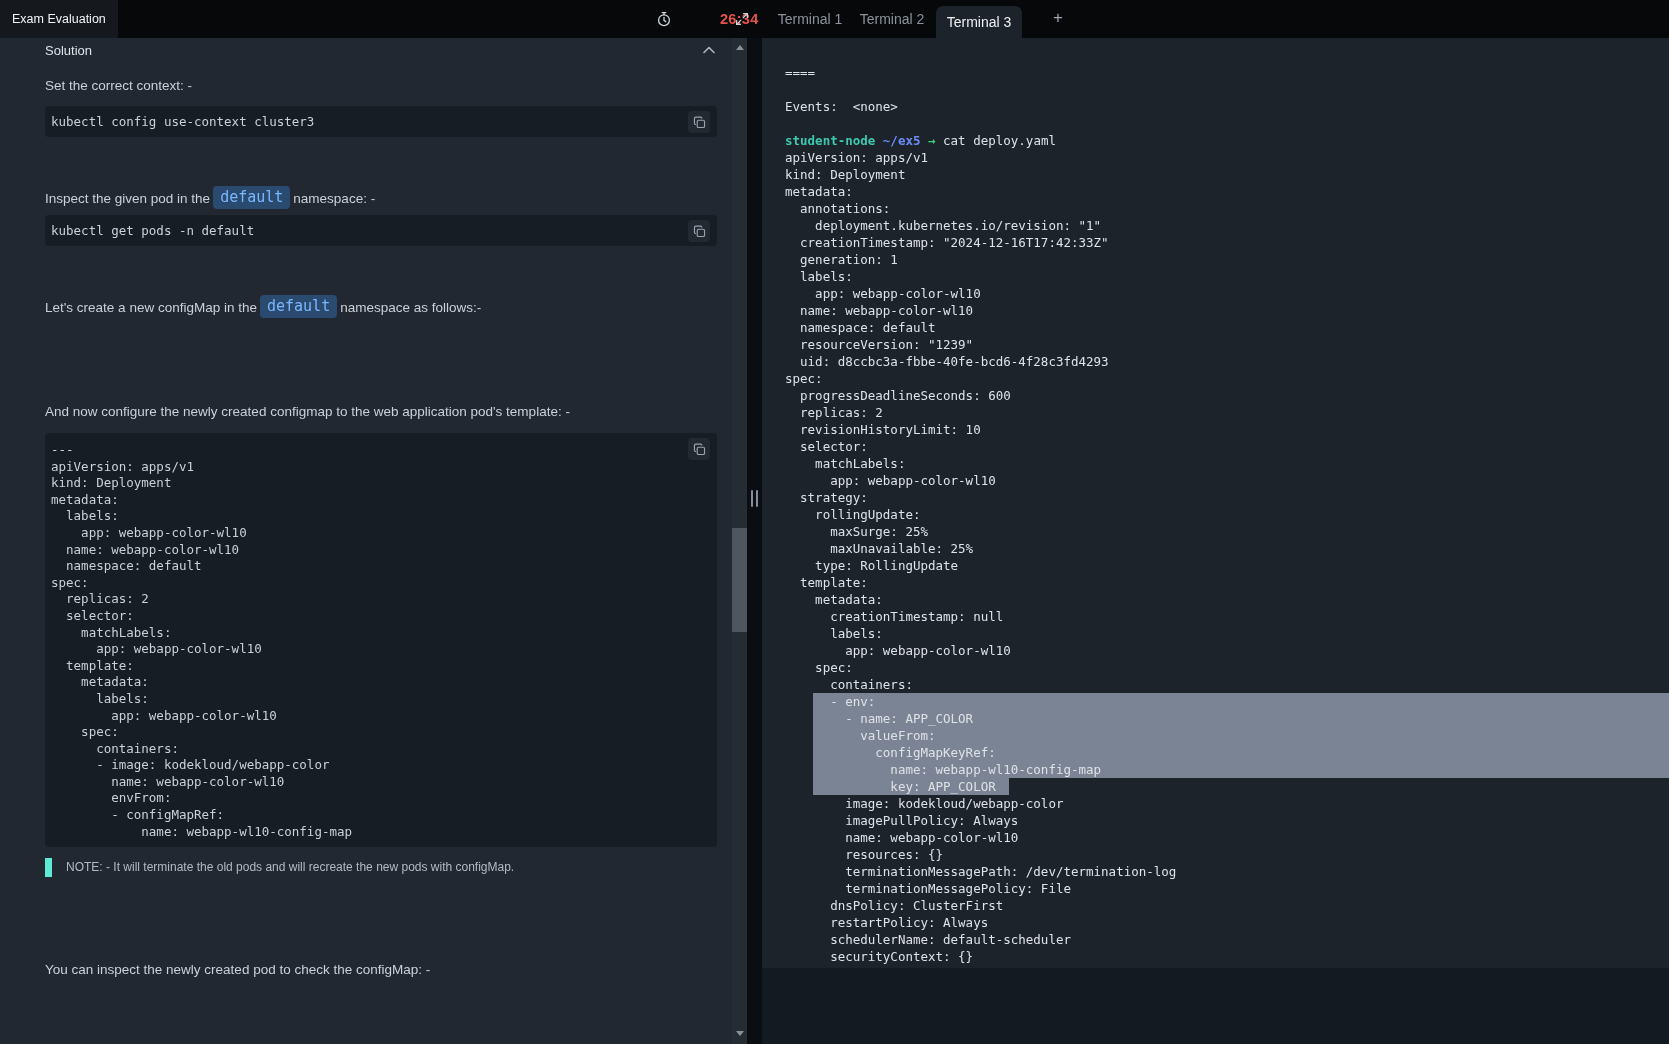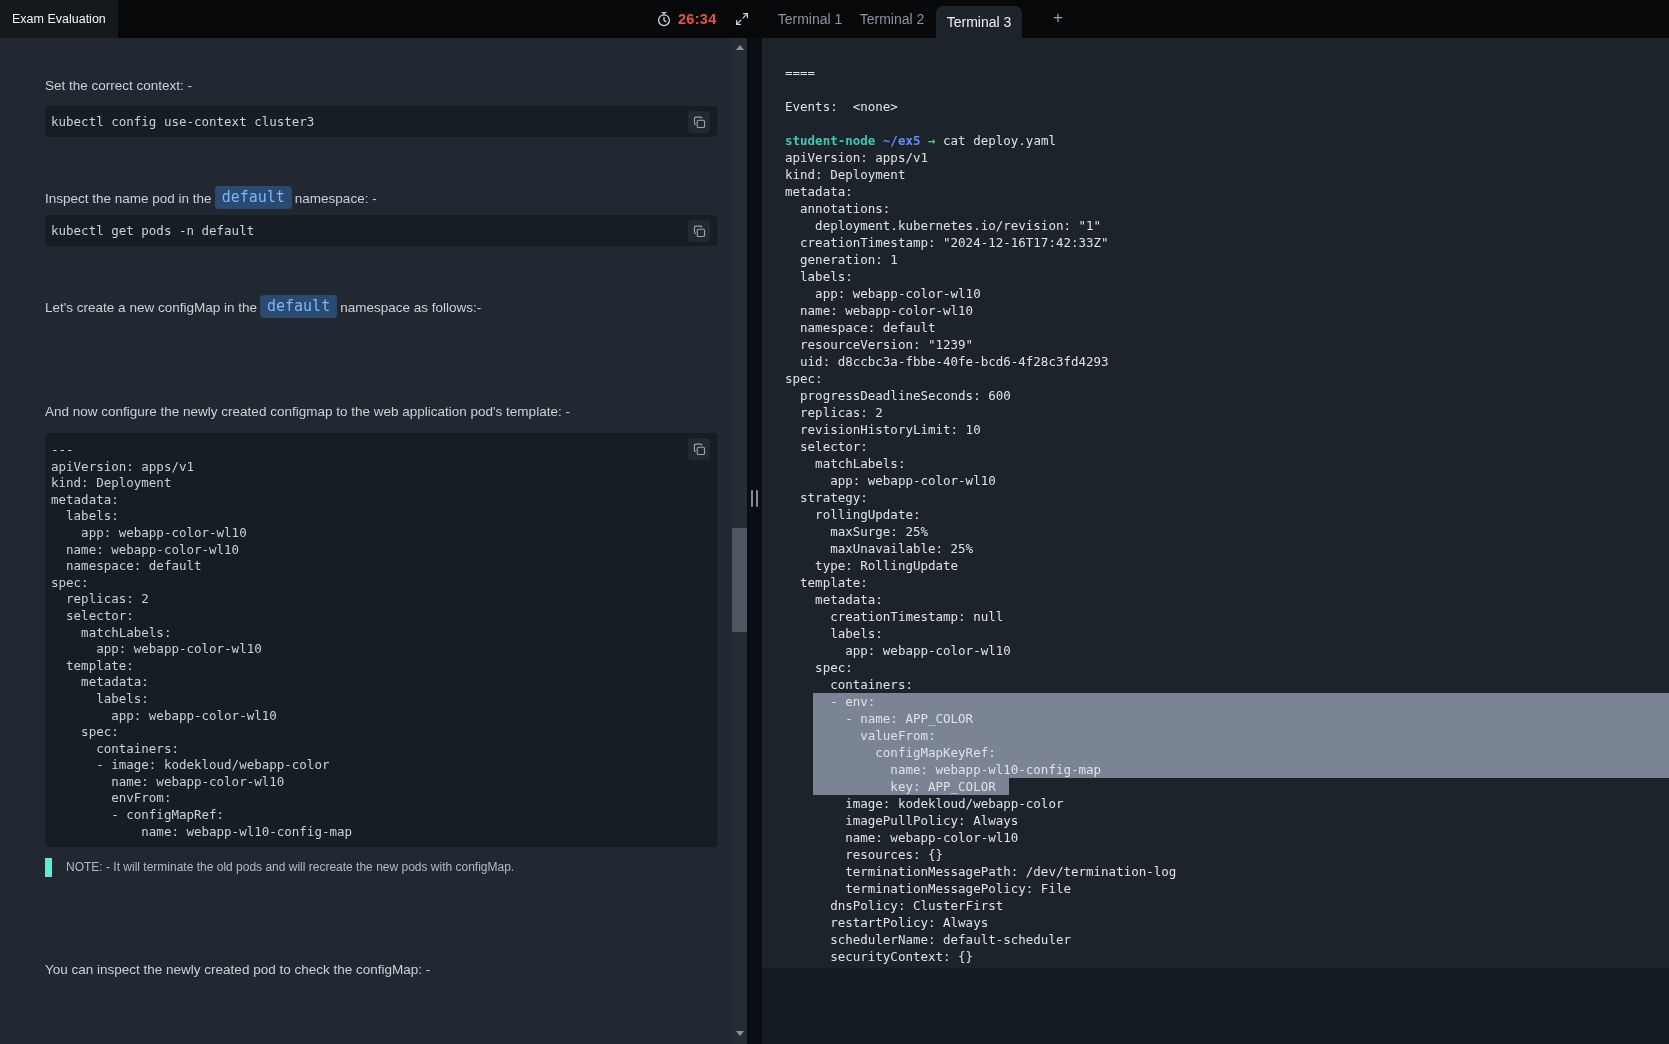--- a/index.html
+++ b/index.html
@@ -4,21 +4,21 @@
 <style>
   html,body{margin:0;padding:0;background:#0d1117;}
   .app{position:relative;width:1669px;height:1044px;overflow:hidden;background:#0d1117;
        font-family:"Liberation Sans",sans-serif;-webkit-font-smoothing:antialiased;}
 
   
   .topbar{position:absolute;left:0;top:0;width:100%;height:38px;background:#07080a;}
   .exam-tab{position:absolute;left:0;top:0;height:38px;line-height:38px;padding:0 12px;
             background:#15181d;color:#f2f5f8;font-size:12.5px;cursor:pointer;}
   .timer{position:absolute;left:656px;top:0;height:38px;display:flex;align-items:center;gap:6px;}
-  .timer-text{color:var(--timer-red,#e5534b);font-size:14.5px;font-weight:bold;letter-spacing:.3px;}
+  .timer-text{color:var(--timer-red,#e5534b);font-size:14.5px;font-weight:bold;letter-spacing:.3px;margin-left:42px;}
   .expand-btn{position:absolute;left:730px;top:0;height:38px;width:24px;display:flex;align-items:center;
               justify-content:center;background:none;border:none;cursor:pointer;padding:0;}
   .ttab{position:absolute;top:0;height:38px;line-height:38px;text-align:center;color:#8b949e;
         font-size:14px;cursor:pointer;}
   .ttab1{left:772px;width:76px;}
   .ttab2{left:854px;width:76px;}
   .ttab-active{left:936px;width:86px;top:6px;height:32px;line-height:32px;
                background:var(--term-bg,#1d232b);color:#eef1f4;border-radius:7px 7px 0 0;}
   .ttab-add{left:1044px;width:28px;font-size:17px;color:#9aa2ab;line-height:36px;}
 
@@ -101,35 +101,43 @@
     </button>
 
     <div class="ttab ttab1">Terminal 1</div>
     <div class="ttab ttab2">Terminal 2</div>
     <div class="ttab ttab-active">Terminal 3</div>
     <div class="ttab ttab-add">+</div>
   </div>
 
   <div class="left-panel">
 
+    <div class="sol-header">
+      <span class="sol-title">Solution</span>
+      <button class="chev-btn">
+        <svg width="12" height="8" viewBox="0 0 12 8" fill="none" stroke="#aeb6bf" stroke-width="1.6" stroke-linecap="round" stroke-linejoin="round">
+          <path d="M1 6.5 6 1.5l5 5"></path>
+        </svg>
+      </button>
+    </div>
 
     <p class="body-text pt1">Set the correct context: -</p>
 
     <div class="codeblock cb1">
       <pre>kubectl config use-context cluster3</pre>
       <button class="copy-btn">
         <svg width="13" height="13" viewBox="0 0 16 16" fill="none" stroke="#9aa4ae" stroke-width="1.4" stroke-linejoin="round">
           <rect x="5.2" y="5.2" width="9" height="9" rx="1.6"></rect>
           <path d="M10.8 3.2V3a1.6 1.6 0 0 0-1.6-1.6H3.4A1.6 1.6 0 0 0 1.8 3v5.8a1.6 1.6 0 0 0 1.6 1.6h.2"></path>
         </svg>
       </button>
     </div>
 
     <p class="body-text pt2">
-      <span>Inspect the name pod in the</span><code class="badge">default</code><span>namespace: -</span>
+      <span>Inspect the given pod in the</span><code class="badge">default</code><span>namespace: -</span>
     </p>
 
     <div class="codeblock cb2">
       <pre>kubectl get pods -n default</pre>
       <button class="copy-btn">
         <svg width="13" height="13" viewBox="0 0 16 16" fill="none" stroke="#9aa4ae" stroke-width="1.4" stroke-linejoin="round">
           <rect x="5.2" y="5.2" width="9" height="9" rx="1.6"></rect>
           <path d="M10.8 3.2V3a1.6 1.6 0 0 0-1.6-1.6H3.4A1.6 1.6 0 0 0 1.8 3v5.8a1.6 1.6 0 0 0 1.6 1.6h.2"></path>
         </svg>
       </button>

